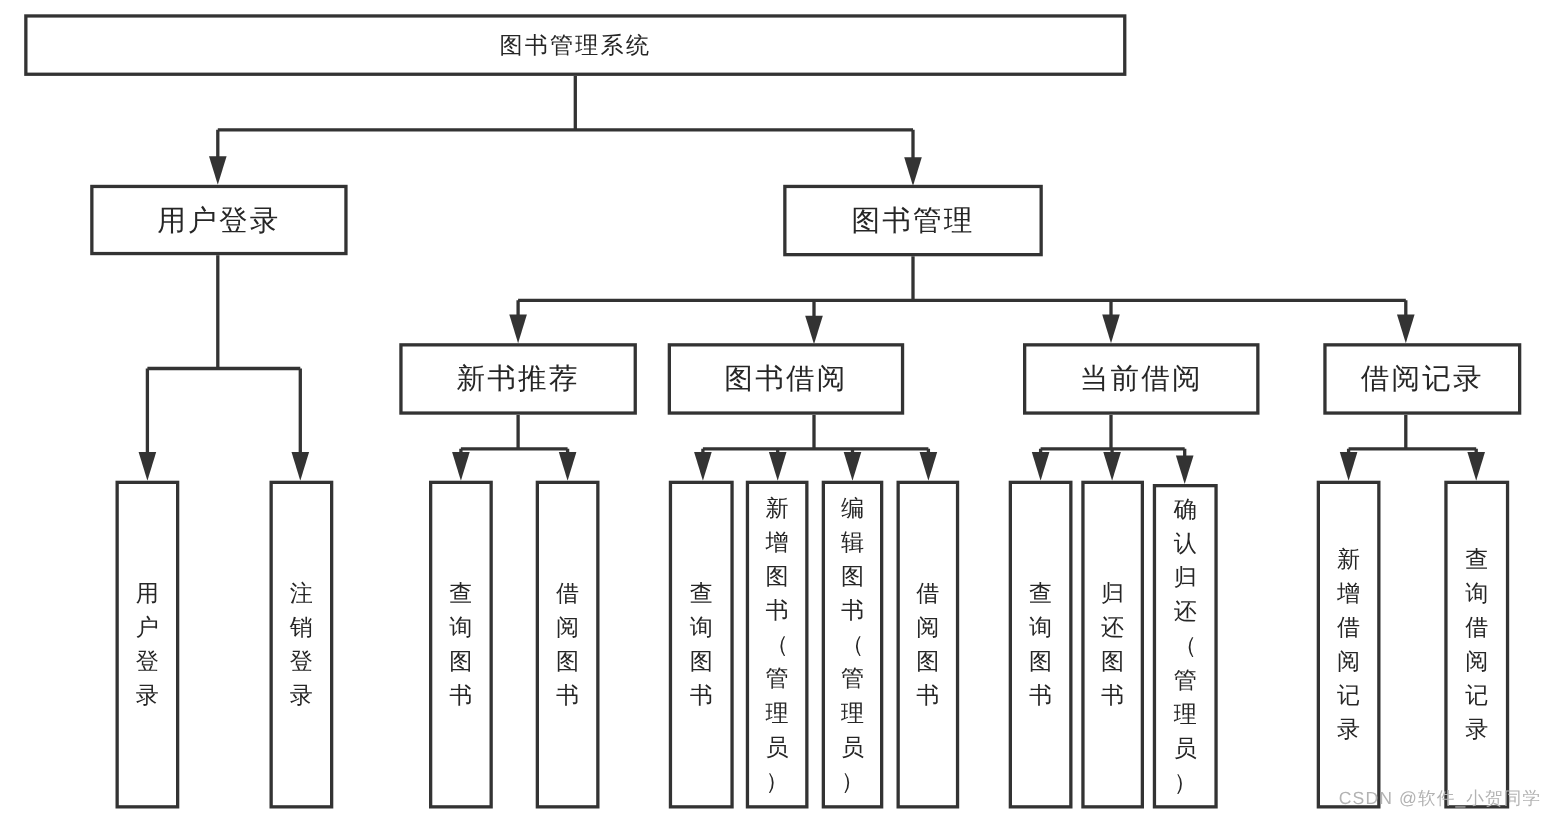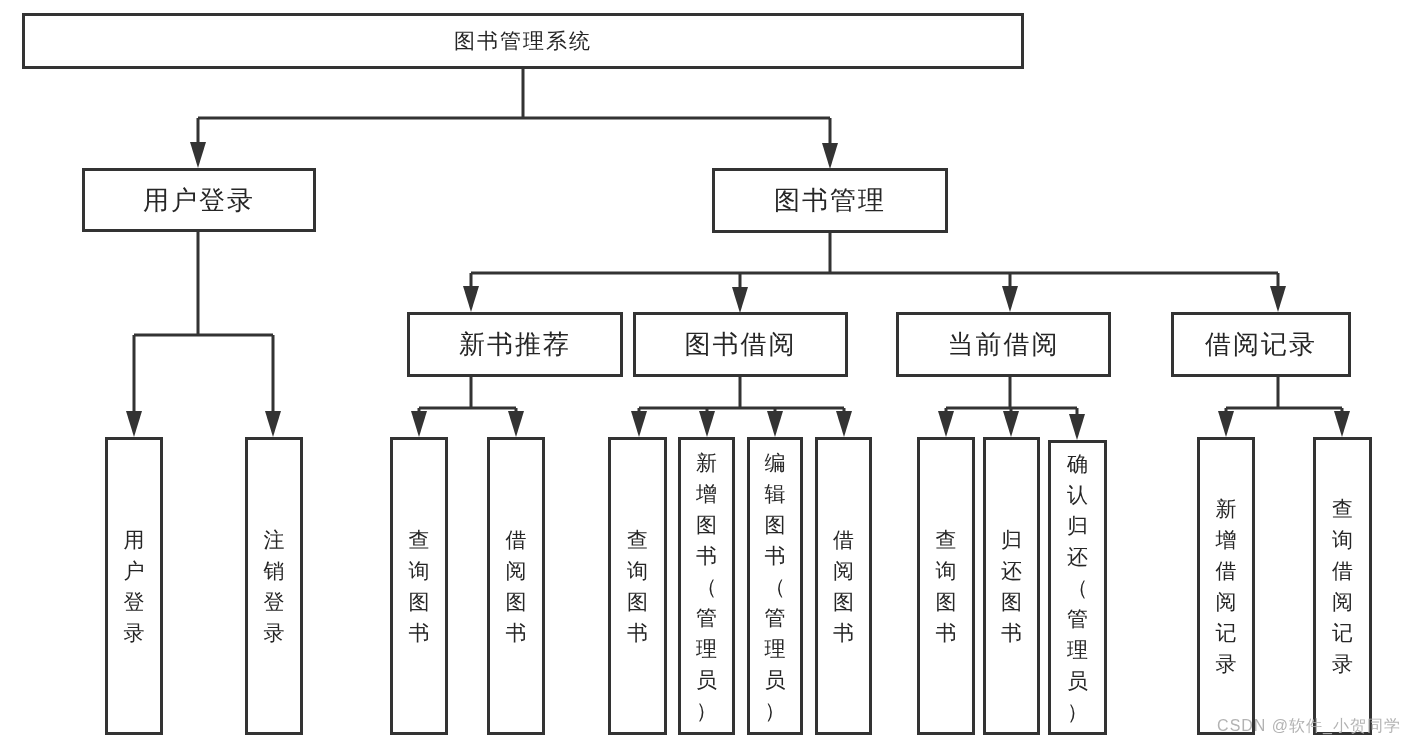--- a/index.html
+++ b/index.html
@@ -93,30 +93,30 @@
     <span>图书管理系统</span>
   </div>
 
   <div class="node hnode" style="left:82px; top:168px; width:234px; height:64px;">
     <span>用户登录</span>
   </div>
   <div class="node hnode" style="left:712px; top:168px; width:236px; height:65px;justify-content:center;">
     <span>图书管理</span>
   </div>
 
-  <div class="node hnode" style="left:363px; top:312px; width:216px; height:65px;margin-left:44px;">
+  <div class="node hnode" style="left:363px; top:312px; width:216px; height:65px;">
     <span>新书推荐</span>
   </div>
-  <div class="node hnode" style="left:633px; top:312px; width:215px; height:65px;">
+  <div class="node hnode" style="left:607px; top:312px; width:215px; height:65px;">
     <span>图书借阅</span>
   </div>
-  <div class="node hnode" style="left:896px; top:312px; width:215px; height:65px;justify-content:center;">
+  <div class="node hnode" style="left:930px; top:312px; width:215px; height:65px;justify-content:center;">
     <span>当前借阅</span>
   </div>
-  <div class="node hnode" style="left:1171px; top:312px; width:180px; height:65px;">
+  <div class="node hnode" style="left:1203px; top:312px; width:180px; height:65px;">
     <span>借阅记录</span>
   </div>
 
   <div class="node vnode" style="left:105px; top:437px; width:58px; height:298px;">
     <span>用
 户
 登
 录</span>
   </div>
   <div class="node vnode" style="left:245px; top:437px; width:58px; height:298px;">

